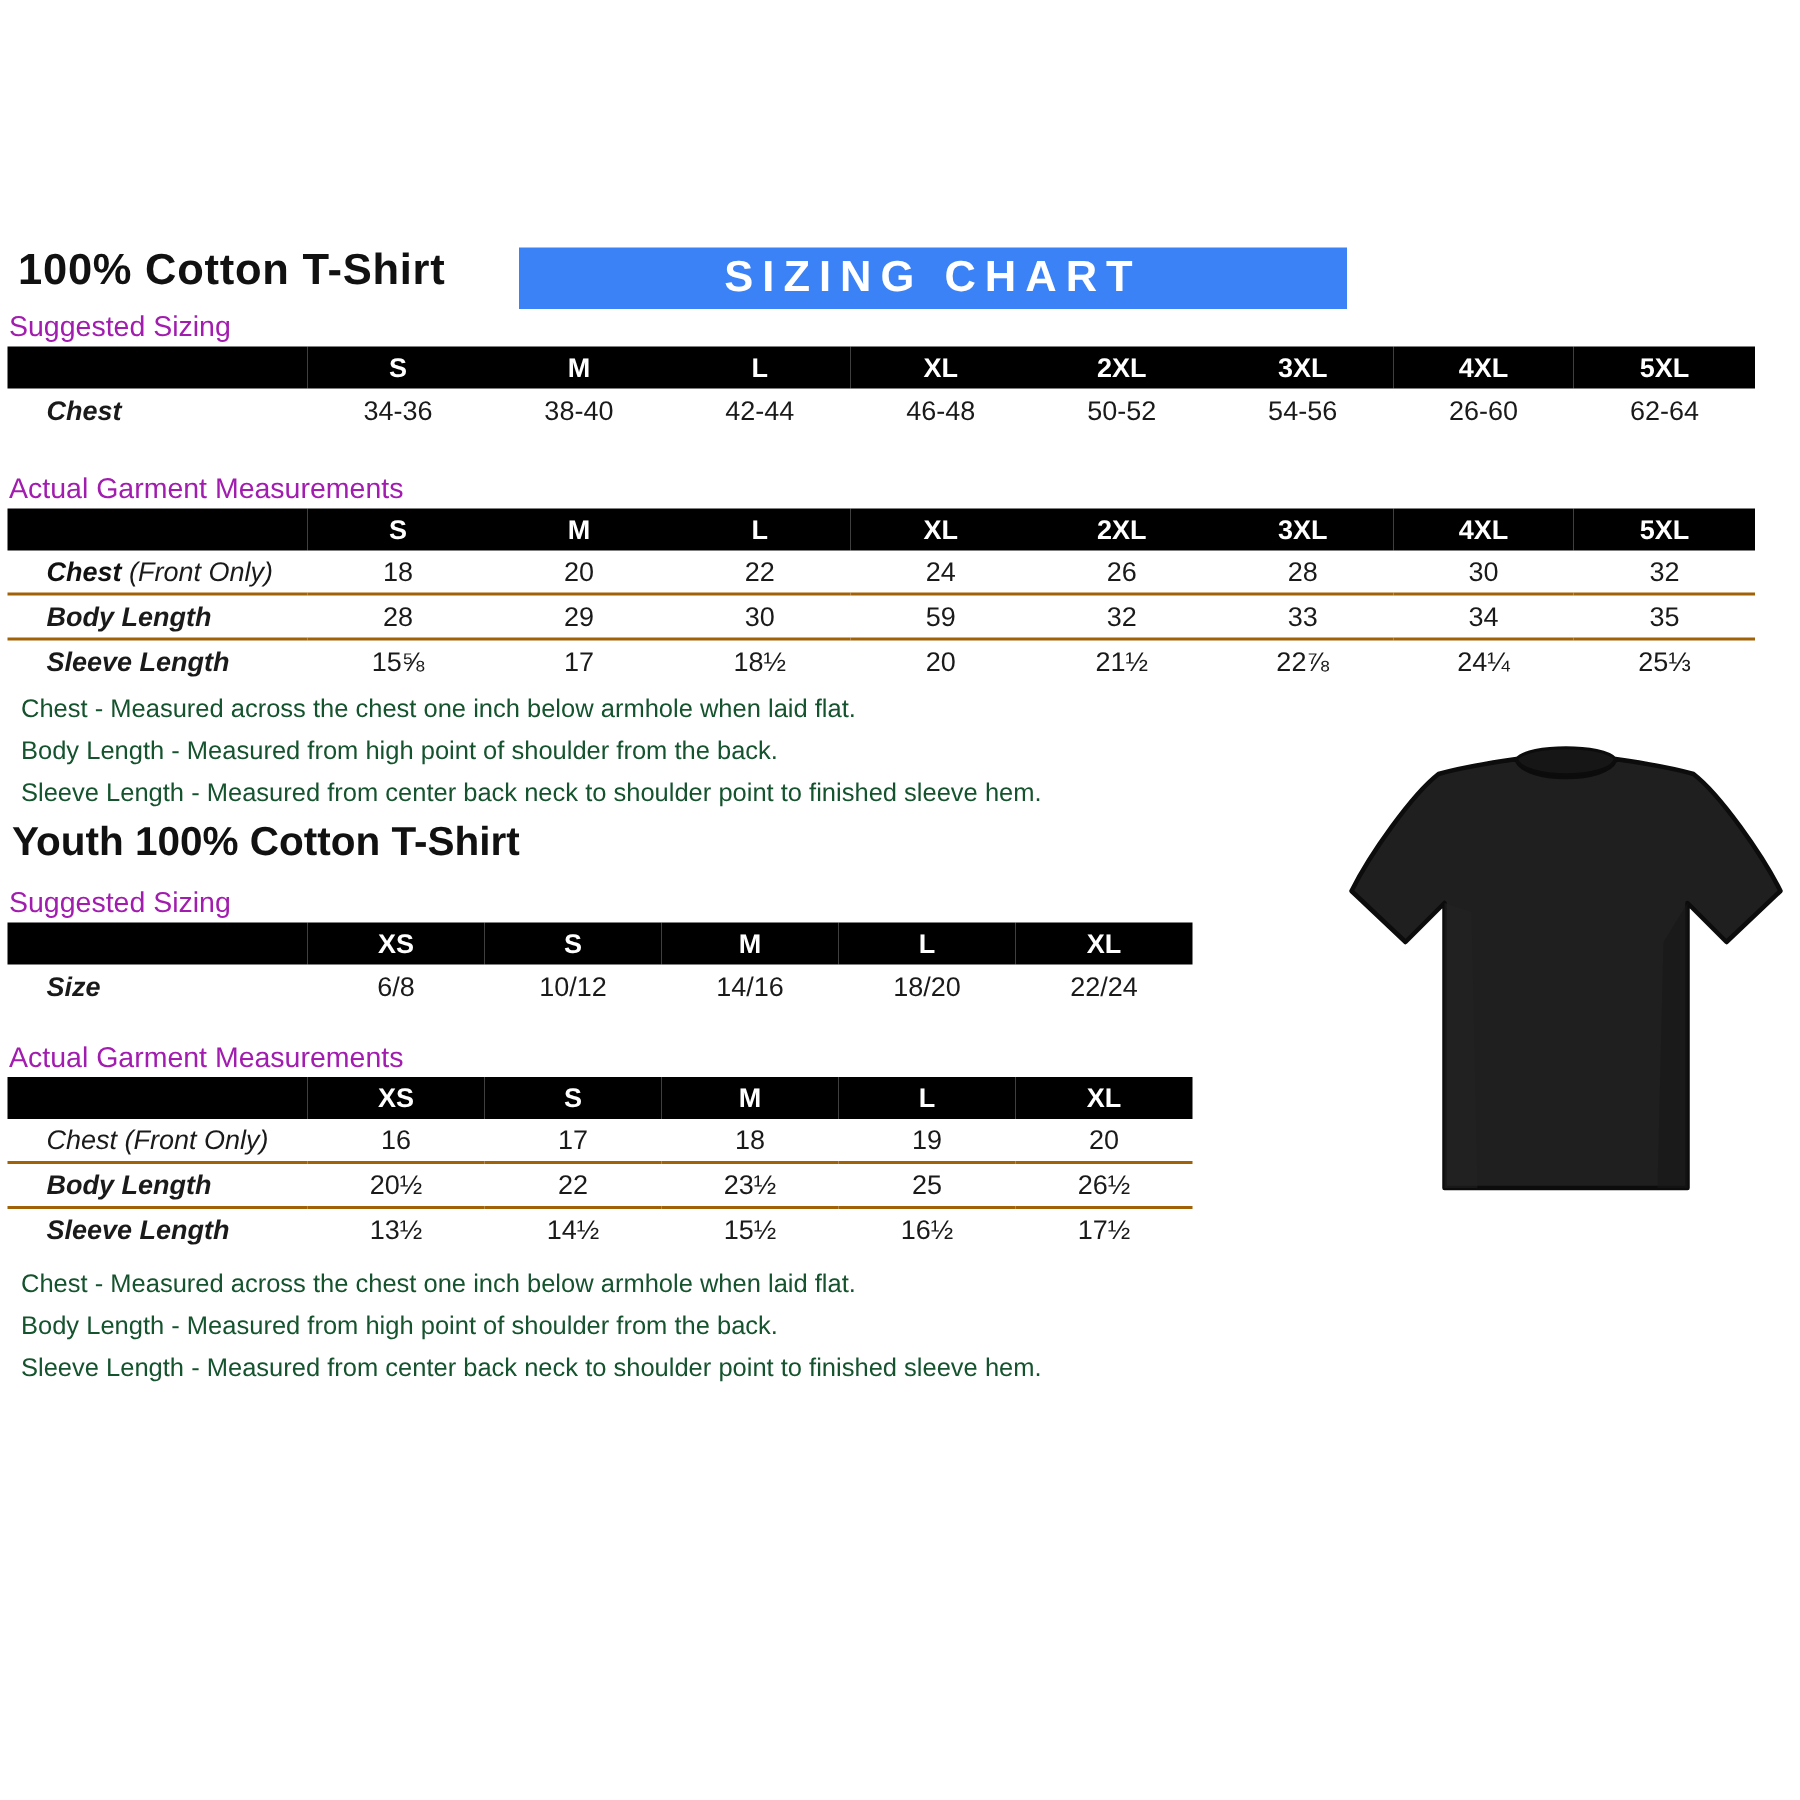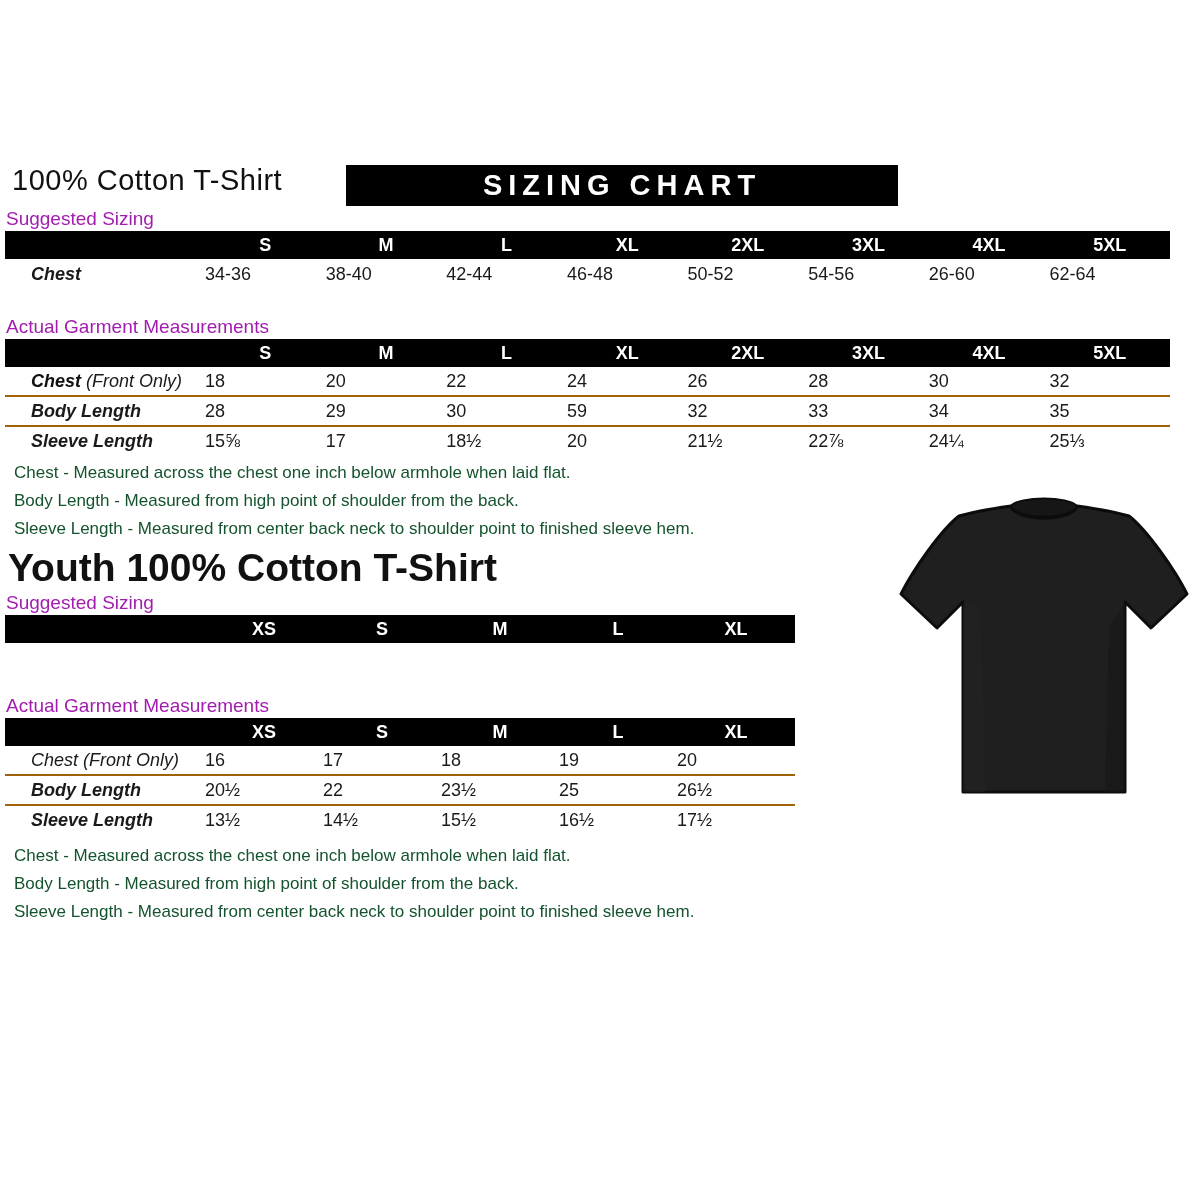--- a/index.html
+++ b/index.html
@@ -2,43 +2,43 @@
 <html><head>
 <meta charset="utf-8">
 <style>
   html,body{margin:0;padding:0;}
   body{
     width:1200px;height:1200px;position:relative;background:#ffffff;
     font-family:"Liberation Sans", sans-serif;color:#1a1a1a;overflow:hidden;
   }
   .abs{position:absolute;}
   .page-title{
-    left:12px;top:164px;font-size:29px;font-weight:400;color:#111;
+    left:12px;top:164px;font-size:29px;font-weight:700;color:#111;
     letter-spacing:0.5px;white-space:nowrap;
   }
   .banner{
-    left:346px;top:165px;width:552px;height:41px;background:#000000;
+    left:346px;top:165px;width:552px;height:41px;background:#3b82f6;
     display:flex;align-items:center;justify-content:center;
   }
   .banner span{
     color:#fff;font-size:29px;font-weight:700;letter-spacing:6px;white-space:nowrap;
   }
   .sec-heading{font-size:19px;color:#a21caf;white-space:nowrap;}
   .youth-title{
-    left:8px;top:546px;font-size:39px;font-weight:700;color:#111;white-space:nowrap;
+    left:8px;top:546px;font-size:27px;font-weight:700;color:#111;white-space:nowrap;
   }
   table.tbl{
     border-collapse:collapse;table-layout:fixed;position:absolute;
   }
   table.tbl th{
     background:#000;color:#fff;font-size:18px;font-weight:700;
     text-align:center;height:28px;padding:0;
   }
   table.tbl td{
-    font-size:18px;color:#1a1a1a;height:30px;padding:0;
+    font-size:18px;color:#1a1a1a;text-align:center;height:30px;padding:0;
   }
   table.tbl td.lbl{text-align:left;padding-left:26px;white-space:nowrap;font-style:italic;}
   .b{font-weight:700;color:#111;}
   tr.sep td{border-bottom:2px solid #a16207;}
   table.compact td{height:28px;}
   .notes{font-size:17px;color:#14532d;line-height:28px;left:14px;white-space:nowrap;}
   .tshirt-wrap{left:893px;top:478px;width:302px;height:330px;}
 </style>
 </head>
 <body>
@@ -171,20 +171,28 @@
       <col>
     </colgroup>
   <tbody>
       <tr>
     <th></th>
     <th>XS</th>
     <th>S</th>
     <th>M</th>
     <th>L</th>
     <th>XL</th>
+  </tr>
+  <tr>
+    <td class="lbl b">Size</td>
+    <td>6/8</td>
+    <td>10/12</td>
+    <td>14/16</td>
+    <td>18/20</td>
+    <td>22/24</td>
   </tr>
 </tbody>
   </table>
 
 <div class="abs sec-heading" style="left:6px;top:695px;">Actual Garment Measurements</div>
 
 <table class="tbl compact" style="left:5px;top:718px;width:790px;">
   <colgroup>
       <col style="width:200px">
       <col>

